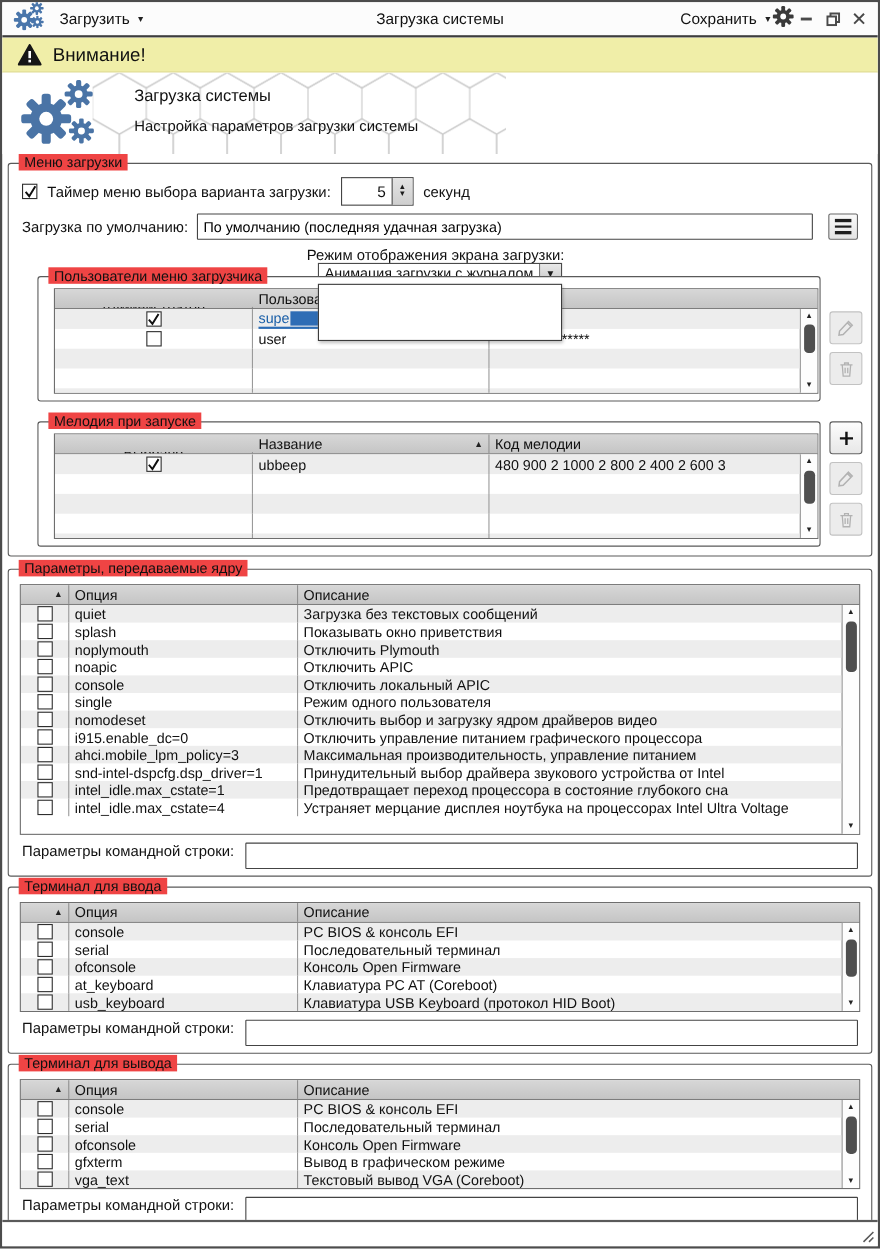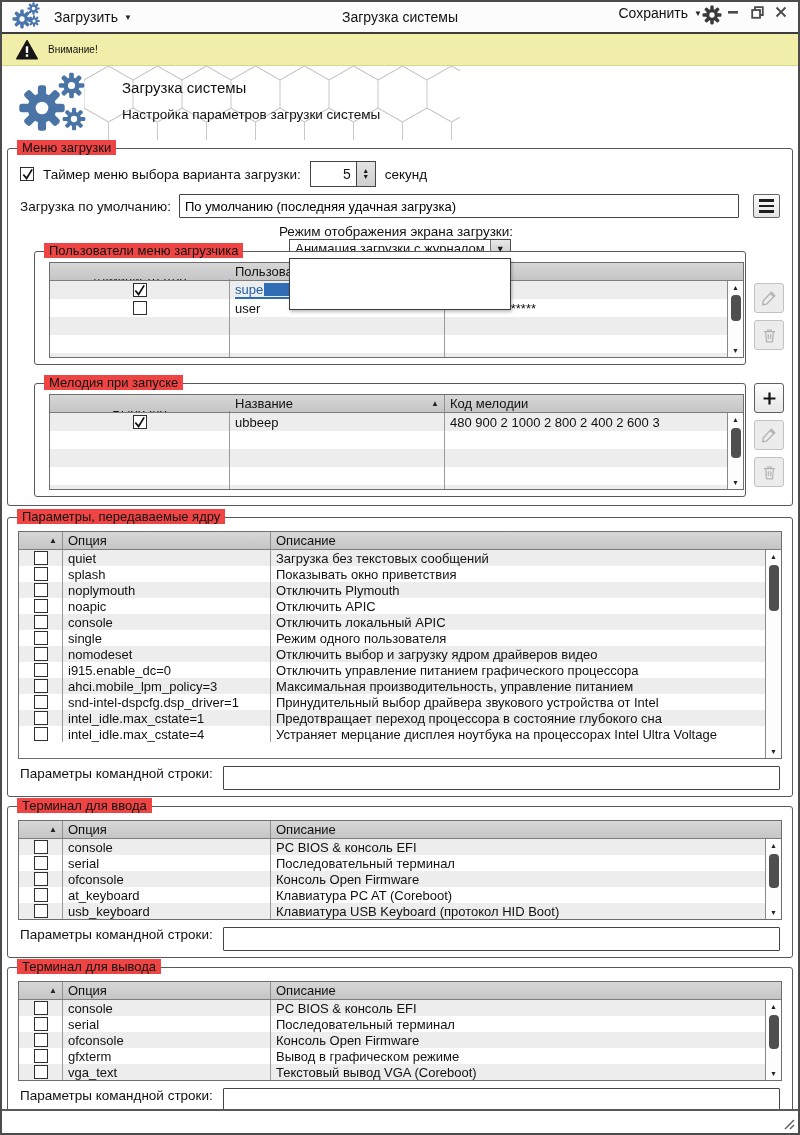--- a/index.html
+++ b/index.html
@@ -6,29 +6,29 @@
   html,body { background:#888; }
   body { font-family:"Liberation Sans","DejaVu Sans",sans-serif; color:#111; }
   .window { width:800px; height:1135px; background:#fff; border:2px solid #4c4c4c;
             position:relative; overflow:hidden; margin:0 auto; }
 
   
   .toolbar { height:32px; background:#fcfcfc; border-bottom:2px solid #3d3d3d;
              display:flex; align-items:center; padding:0 10px; position:relative; }
   .tb-left { display:flex; align-items:center; gap:12px; z-index:2; }
   .tb-title { position:absolute; left:0; right:0; text-align:center; font-size:14px; }
-  .tb-right { margin-left:auto; display:flex; align-items:flex-start; z-index:2; }
+  .tb-right { margin-left:auto; display:flex; align-items:center; z-index:2; }
   .menu-btn { display:flex; align-items:center; gap:6px; font-size:14px; cursor:default; }
   .dd-arrow { font-size:8px; color:#222; }
   .win-controls { display:flex; align-items:center; gap:10px; margin-left:4px; }
   .wc { width:14px; height:14px; display:flex; align-items:center; justify-content:center; }
 
   
   .banner { height:32px; background:#f0eea8; border-bottom:1px solid #d9d68e;
-            display:flex; align-items:center; gap:10px; padding:0 14px; font-size:10px; }
+            display:flex; align-items:center; gap:10px; padding:0 14px; font-size:17px; }
 
   
   .pagehead { height:74px; position:relative; background:#fff; overflow:hidden; }
   .hexbg { position:absolute; left:82px; top:0; }
   .ph-gears { position:absolute; left:14px; top:4px; }
   .ph-title { position:absolute; left:120px; top:13px; font-size:15px; }
   .ph-sub   { position:absolute; left:120px; top:41px; font-size:13.5px; }
 
   
   .fs { border:1.5px solid #5a5a5a; border-radius:3px; position:relative; background:#fff; }

